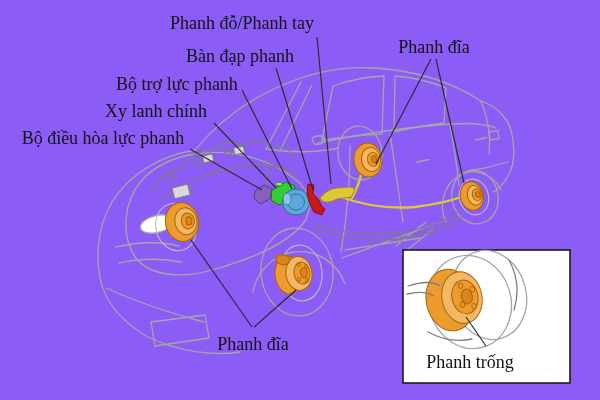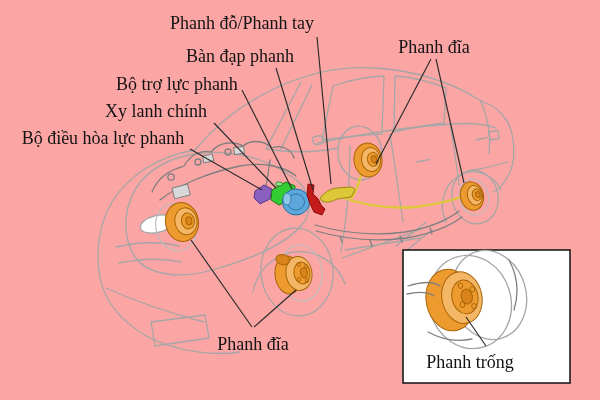--- a/index.html
+++ b/index.html
@@ -1,16 +1,16 @@
 <!DOCTYPE html>
 <html><head>
 <meta charset="utf-8">
 <style>
   html,body{margin:0;padding:0;background:#fff;}
-  #stage{position:relative;width:600px;height:400px;background:#fca5a5;overflow:hidden;}
+  #stage{position:relative;width:600px;height:400px;background:#8b5cf6;overflow:hidden;}
   svg{display:block;}
   .car{stroke:#a6a6a6;fill:none;stroke-width:1.3;stroke-linecap:round;stroke-linejoin:round;}
   .car-light{stroke:#bcbcbc;fill:none;stroke-width:1.1;}
   .pipe{stroke:#7f7f7f;fill:none;stroke-width:1.3;stroke-linecap:round;}
   .pipe-fill{stroke:#7f7f7f;fill:#d9d9d9;stroke-width:1;}
   .leader{stroke:#2b2b2b;stroke-width:1.15;fill:none;}
   .disc ellipse{stroke:#a96408;stroke-width:1;}
   .disc .face{fill:#f3b765;}
   .disc .hub{fill:#d9841a;}
   .disc .lug{fill:none;stroke-width:0.9;}

